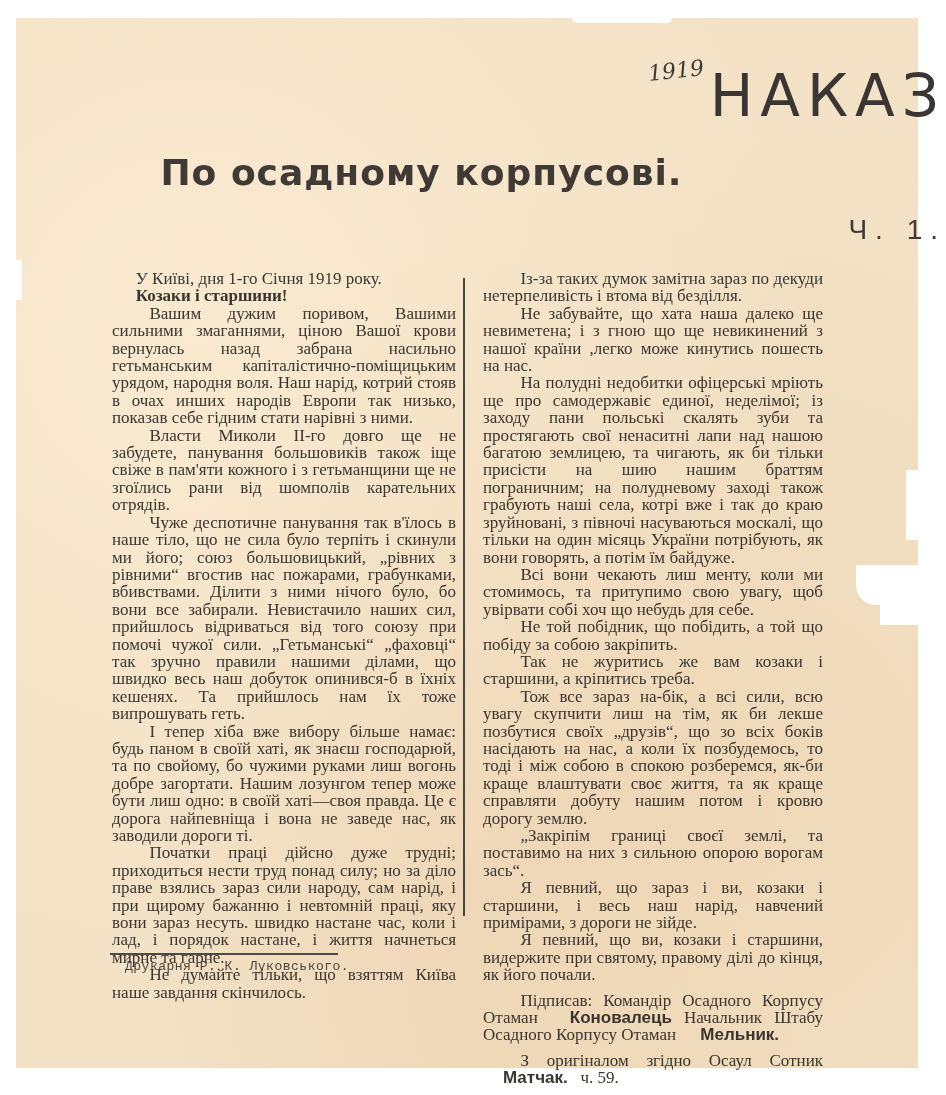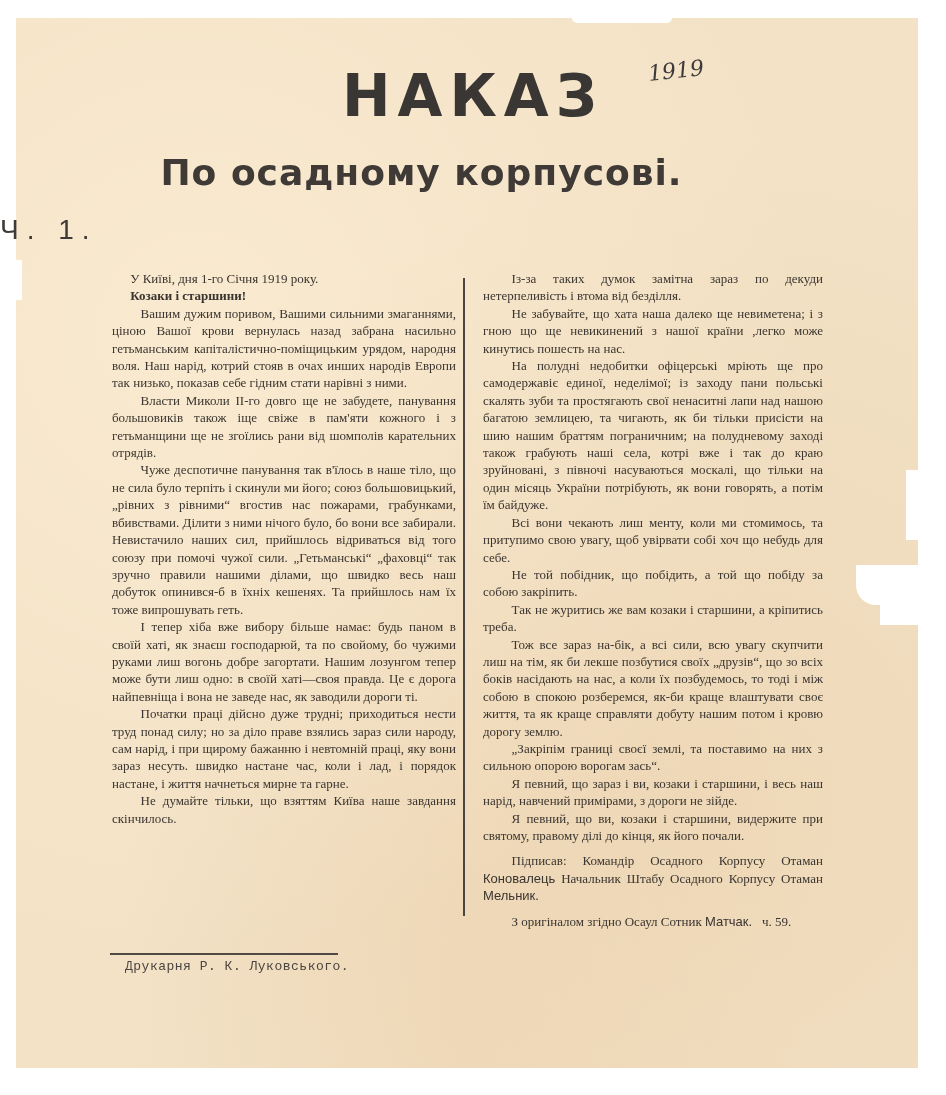--- a/index.html
+++ b/index.html
@@ -11,52 +11,52 @@
   .paper {
     position: absolute; left: 16px; top: 18px; width: 902px; height: 1050px;
     background: #f3e2c6;
     background-image:
       radial-gradient(ellipse at 20% 30%, rgba(255,240,215,0.55), rgba(0,0,0,0) 60%),
       radial-gradient(ellipse at 80% 75%, rgba(230,200,160,0.35), rgba(0,0,0,0) 60%),
       radial-gradient(ellipse at 50% 95%, rgba(236,210,175,0.45), rgba(0,0,0,0) 55%);
   }
   .tear { position: absolute; background: #ffffff; }
   .title {
-    position: absolute; left: 0; width: 946px; top: 62px; text-align: center;
+    position: absolute; left: 0; width: 946px; top: 62px; text-align: right;
     font-family: "DejaVu Sans", "Liberation Sans", sans-serif;
-    font-weight: bold; font-size: 58px; letter-spacing: 7px; color: #3a3633;
+    font-weight: normal; font-size: 58px; letter-spacing: 7px; color: #3a3633;
     transform: scaleY(1.0);
   }
   .handwritten {
     position: absolute; left: 648px; top: 58px; font-style: italic;
     font-family: "DejaVu Serif", serif; font-size: 22px; color: #3c3a3a;
     transform: rotate(-6deg);
   }
   .subtitle {
     position: absolute; left: 0; width: 843px; top: 152px; text-align: center;
     font-family: "DejaVu Sans", "Liberation Sans", sans-serif;
     font-weight: bold; font-size: 36px; letter-spacing: 1px; color: #3f3a36;
   }
   .part {
-    position: absolute; left: 0; width: 946px; top: 214px; text-align: left;
+    position: absolute; left: 0; width: 946px; top: 214px; text-align: right;
     font-family: "Liberation Sans", sans-serif; font-size: 28px; color: #3f3a36;
     letter-spacing: 8px;
   }
   .col {
-    position: absolute; top: 270px; font-size: 13px; line-height: 17.4px;
+    position: absolute; top: 270px; font-size: 17px; line-height: 17.4px;
     color: #3a3530; text-align: justify;
   }
   .col.left { left: 112px; width: 344px; }
   .col.right { left: 483px; width: 340px; }
   .col p { margin: 0; text-indent: 2.2em; }
   .col p.date { text-indent: 1.4em; }
   .col p.greet { text-indent: 1.4em; font-weight: bold; }
   .col p.sig { margin-top: 8px; }
   .col p.cert { margin-top: 8px; }
-  .bold { font-family: "Liberation Sans", sans-serif; font-weight: normal; }
+  .bold { font-family: "Liberation Sans", sans-serif; font-weight: bold; margin-left: 20px; }
   .divider {
     position: absolute; left: 463px; top: 278px; width: 2px; height: 638px;
     background: #4a4540;
   }
   .rule {
     position: absolute; left: 110px; top: 953px; width: 228px; height: 2px;
     background: #4f4a44;
   }
   .printer {
     position: absolute; left: 125px; top: 959px; font-family: Liberation Mono, monospace;

